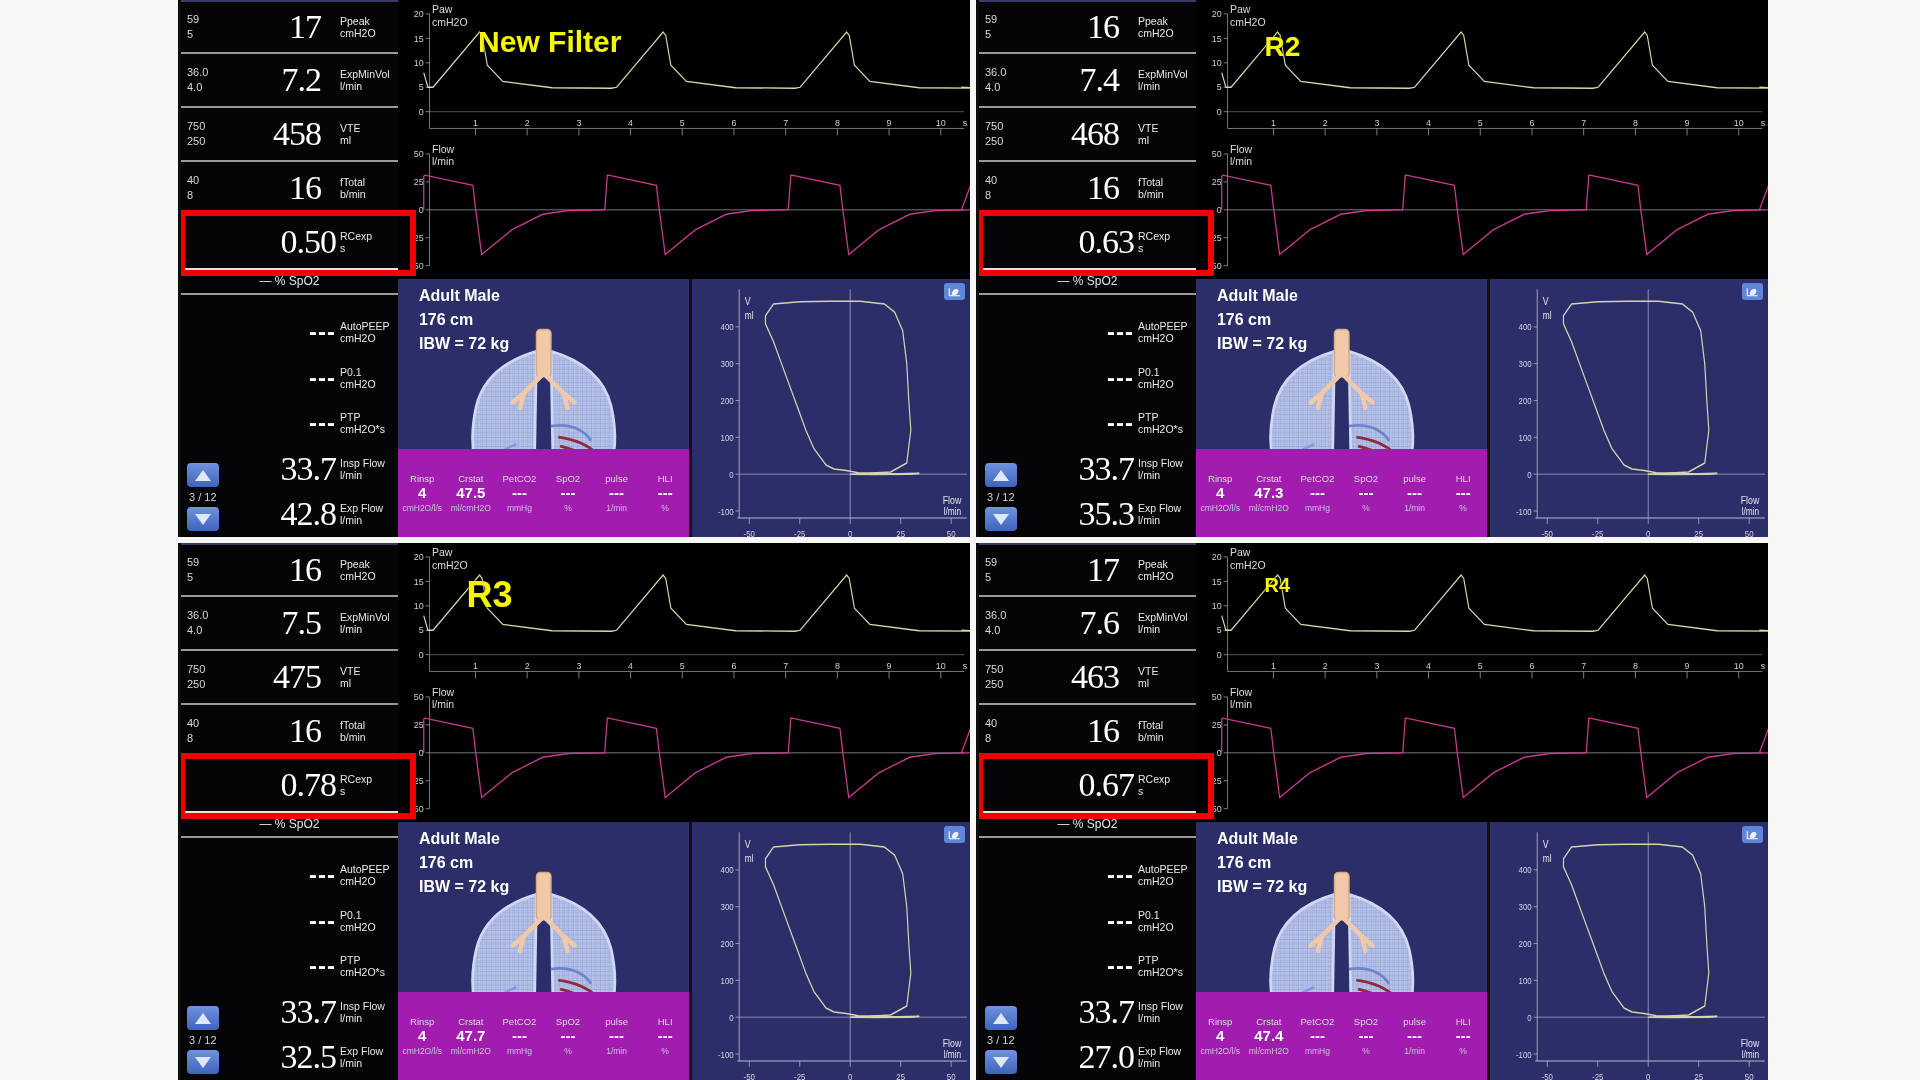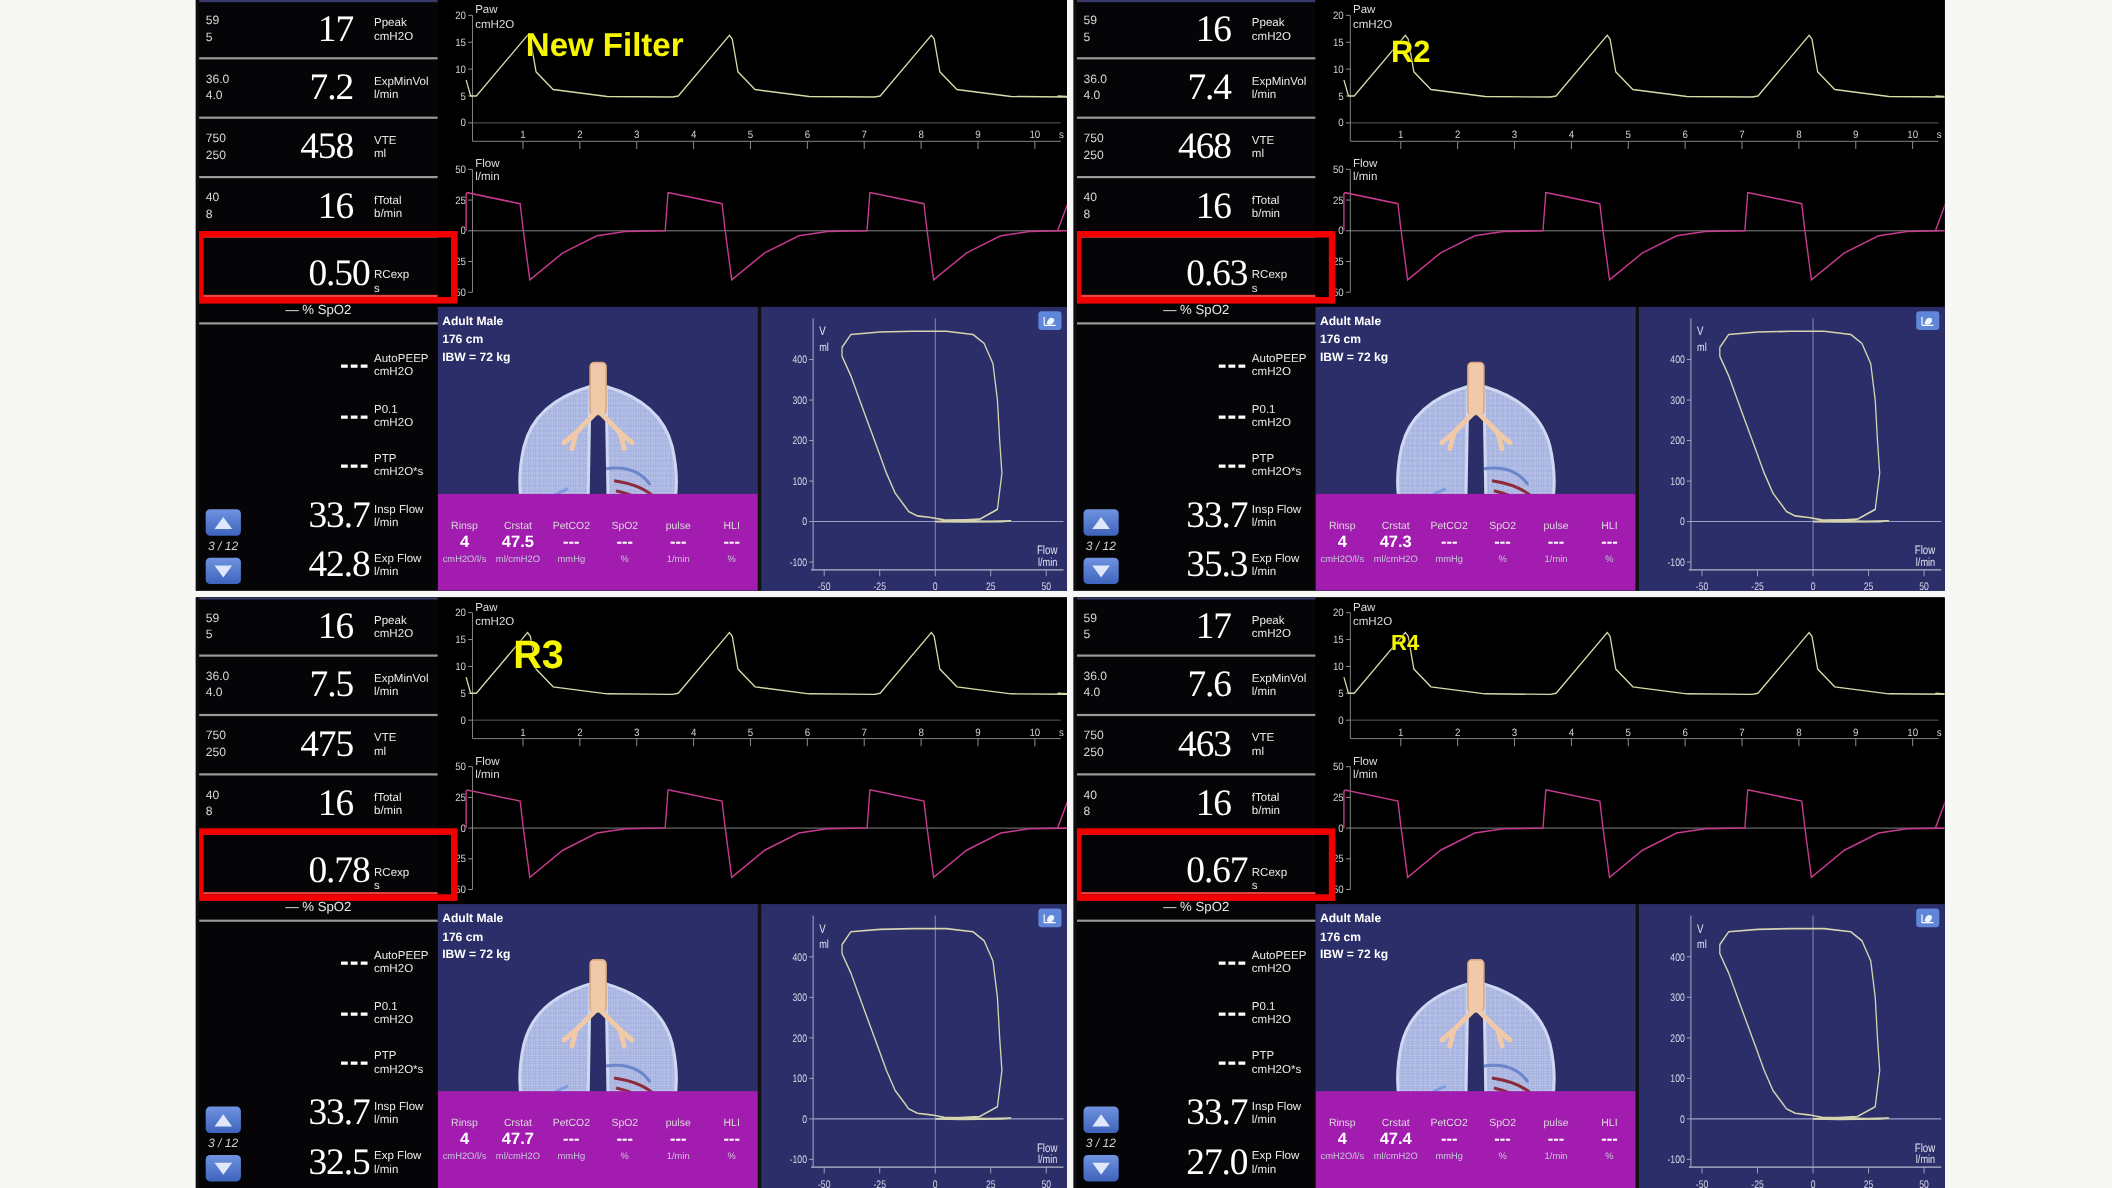--- a/index.html
+++ b/index.html
@@ -9,42 +9,42 @@
   
   .numcol { width:27.5%; background:#050508; position:relative; display:flex; flex-direction:column; }
   .numrow { position:relative; height:11.2%; border-bottom:2px solid #9a9a9a; display:flex; align-items:center; justify-content:flex-end; padding-right:4px;gap:15px; }
   .numrow:first-child { border-top:2px solid #3a3a6a; }
   .lims { position:absolute; left:6px; top:50%; transform:translateY(-50%); color:#d8d8d8; font-size:11px; line-height:1.35; }
   .bigval { color:#fff; font-size:34px; font-weight:400; letter-spacing:-1px; font-family:Liberation Serif, serif; }
   .unitlbl { color:#e8e8e8; font-size:10.5px; line-height:1.15; margin-left:4px; width:54px; text-align:left; }
   .unitlbl b { font-weight:400; display:block; }
   .unitlbl i { font-style:normal; display:block; }
   
-  .rcrow { position:relative; height:11.2%; display:flex; align-items:flex-end; justify-content:flex-end; padding-right:4px; border-bottom:2px solid #ef4444; }
+  .rcrow { position:relative; height:11.2%; display:flex; align-items:center; justify-content:flex-end; padding-right:4px; border-bottom:2px solid #e5e5e5; }
   .redbox { position:absolute; left:-2px; right:-18px; top:-6px; bottom:-8px; border:6px solid #f20000; pointer-events:none; z-index:8; }
   .spo2row { height:5.2%; display:flex; align-items:center; justify-content:center; color:#e6e6e6; font-size:12px; border-bottom:2px solid #9a9a9a; }
   .spacer { height:3%; }
   .dashrow { height:9.5%; display:flex; align-items:center; justify-content:flex-end; padding-right:4px; }
   .dashes { color:#fff; font-size:24px; letter-spacing:1px; font-weight:700; }
   .flowrow { height:9.5%; display:flex; align-items:center; justify-content:flex-end; padding-right:4px; }
-  .navpad { position:absolute; left:6px; bottom:6px; width:40px;font-style:italic; }
+  .navpad { position:absolute; left:6px; bottom:6px; width:40px; }
   .navbtn { width:32px; height:24px; border-radius:4px; background:linear-gradient(#6f93e0,#3e63bb); display:flex; align-items:center; justify-content:center; }
   .navbtn.up div { width:0;height:0;border-left:8px solid transparent;border-right:8px solid transparent;border-bottom:11px solid #dfe8fb; }
   .navbtn.dn div { width:0;height:0;border-left:8px solid transparent;border-right:8px solid transparent;border-top:11px solid #dfe8fb; }
   .pageno { color:#cfcfcf; font-size:11px; margin:4px 0 4px 2px; }
   
   .rightcol { flex:1; display:flex; flex-direction:column; }
   .waves { height:52%; background:#000; display:flex; flex-direction:column; position:relative; }
   .wave { flex:1; position:relative; }
   .wave svg { position:absolute; inset:0; width:100%; height:100%; }
   .wlabel { position:absolute; left:34px; top:3px; color:#dcdcdc; font-size:10.5px; line-height:1.2; z-index:3; }
   .ann { position:absolute; color:#f6f600; font-weight:700; z-index:6; text-shadow:0 0 2px #000; }
   .lower { flex:1; display:flex; background:#2a2d66; }
   .patient { flex:1.05; position:relative; background:#2b2e68; overflow:hidden; }
-  .pinfo { position:absolute; left:4px; top:5px; color:#fff; font-size:11px; line-height:1.5; font-weight:700; z-index:3; }
+  .pinfo { position:absolute; left:21px; top:5px; color:#fff; font-size:16px; line-height:1.5; font-weight:700; z-index:3; }
   .statusbar { position:absolute; left:0; right:0; bottom:0; height:34%; background:#a21caf; display:flex; align-items:center; }
   .scell { flex:1; text-align:center; color:#fff; line-height:1.25; }
   .scell .sl { font-size:9.5px; color:#dcdcdc; }
   .scell .sv { font-size:15px; font-weight:700; }
   .scell .su { font-size:8.5px; color:#c6c6d8; }
   .loop { flex:1; position:relative; background:#2b2e68; border-left:3px solid #111; }
   .loop svg { position:absolute; inset:0; width:100%; height:100%; }
   .loopicon { position:absolute; right:5px; top:4px; width:21px; height:17px; background:#5f86d8; border-radius:3px; display:flex; align-items:center; justify-content:center; z-index:4; }
   .loopicon svg { position:static; width:15px; height:12px; }
 </style>

